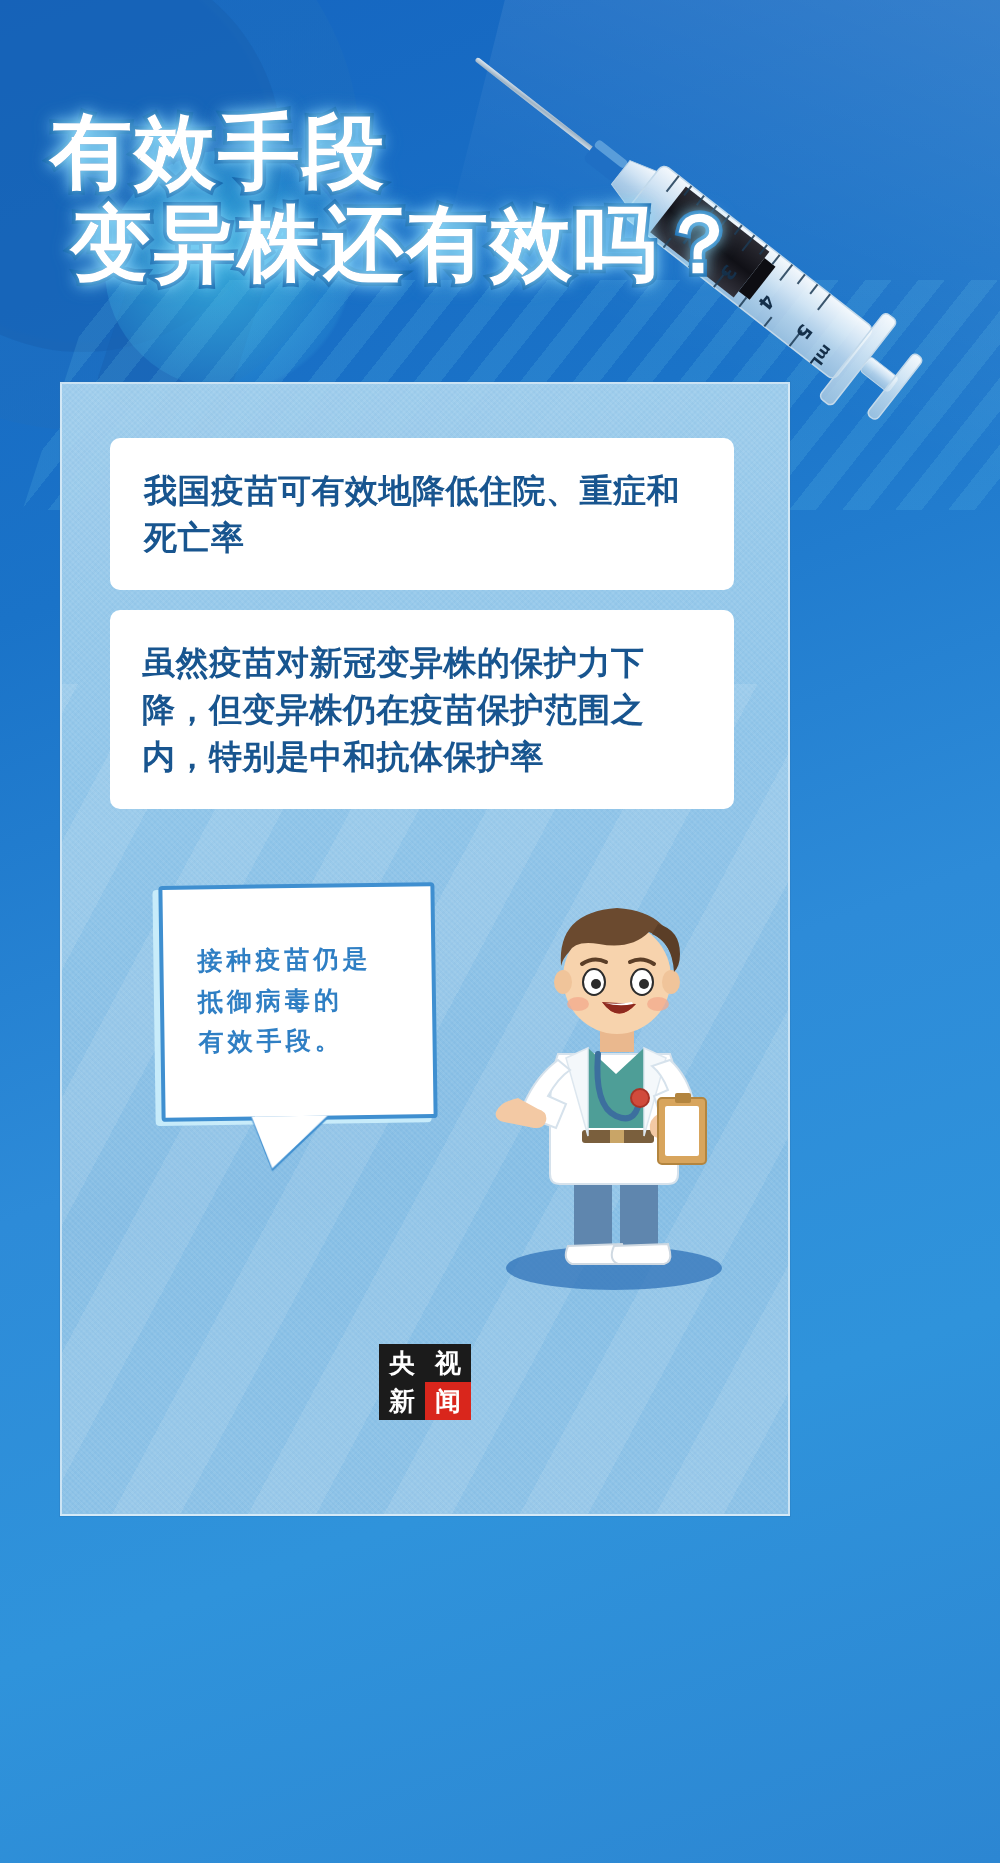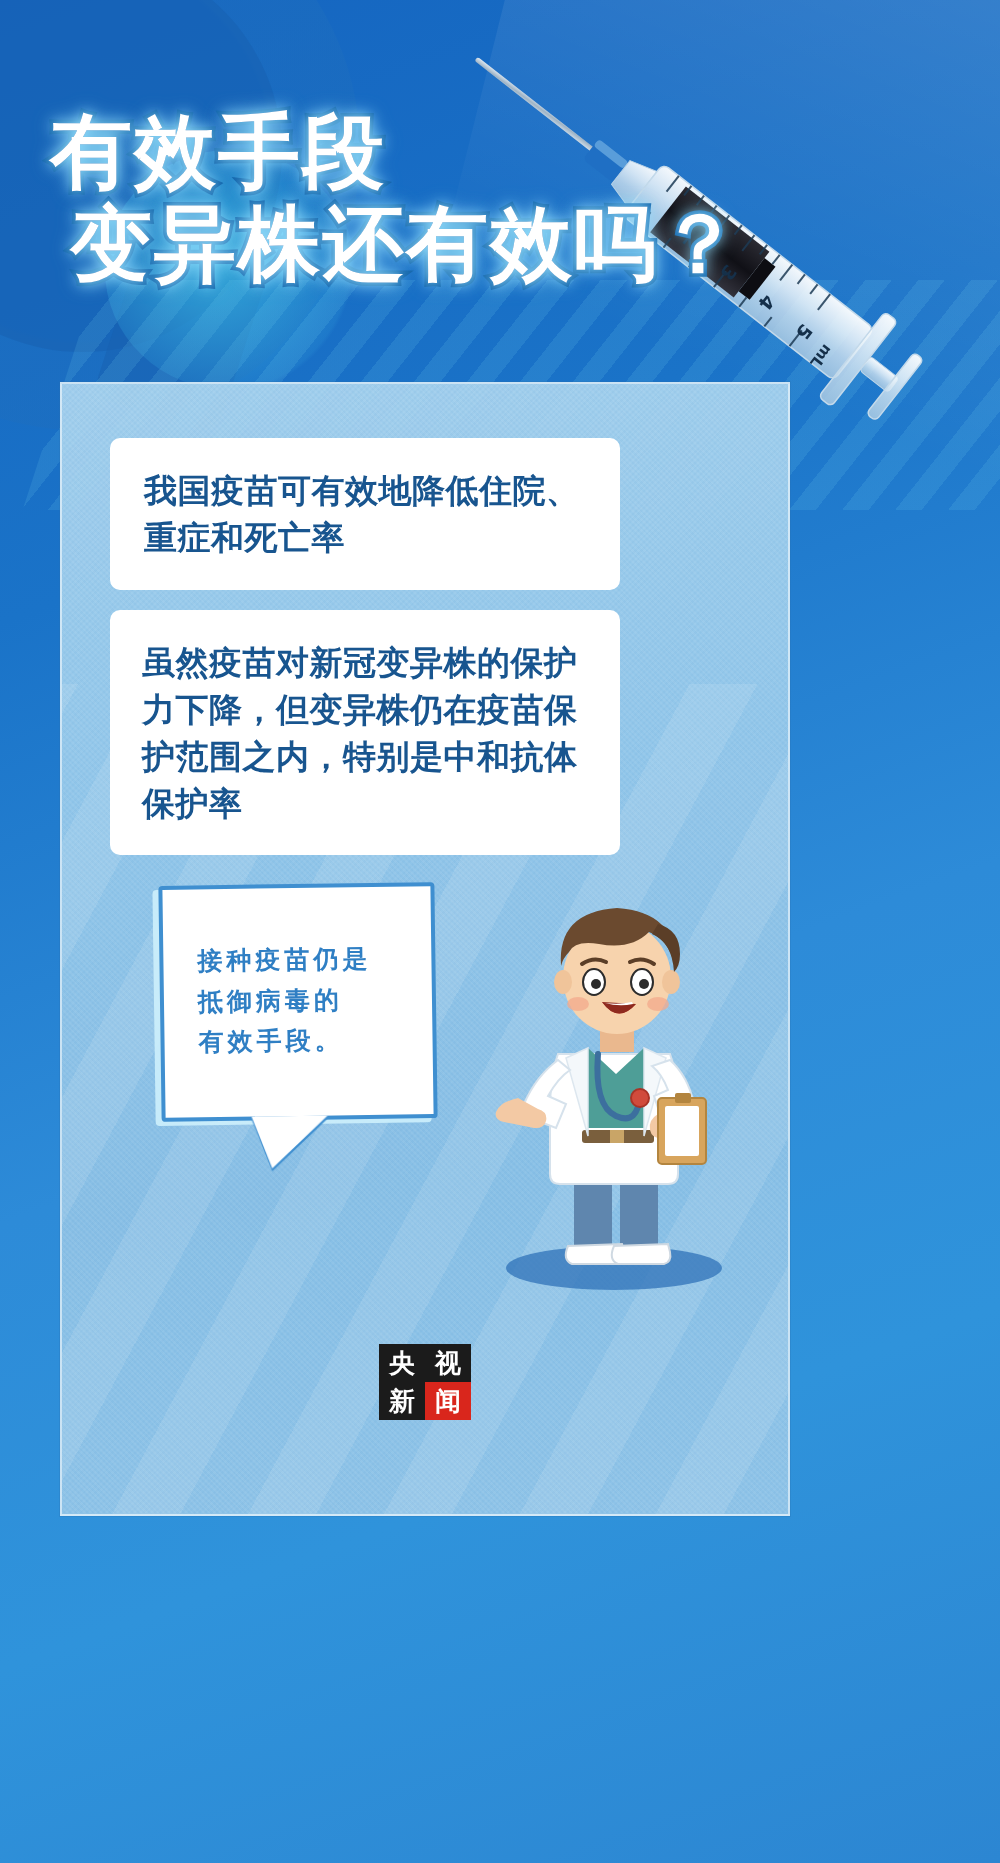--- a/index.html
+++ b/index.html
@@ -133,21 +133,21 @@
     background: repeating-linear-gradient(118deg,
         rgba(255,255,255,0.00) 0px, rgba(255,255,255,0.00) 60px,
         rgba(255,255,255,0.10) 60px, rgba(255,255,255,0.10) 120px);
     pointer-events: none;
   }
 
   
   .card {
     position: absolute;
     left: 48px;
-    width: 510px;
+    width: 624px;
     background: #ffffff;
     border-radius: 10px;
     box-sizing: border-box;
     padding: 30px 34px 28px 34px;
     z-index: 6;
   }
   .card p {
     margin: 0;
     font-family: "DejaVu Sans", "Liberation Sans", sans-serif;
     font-size: 33px;

